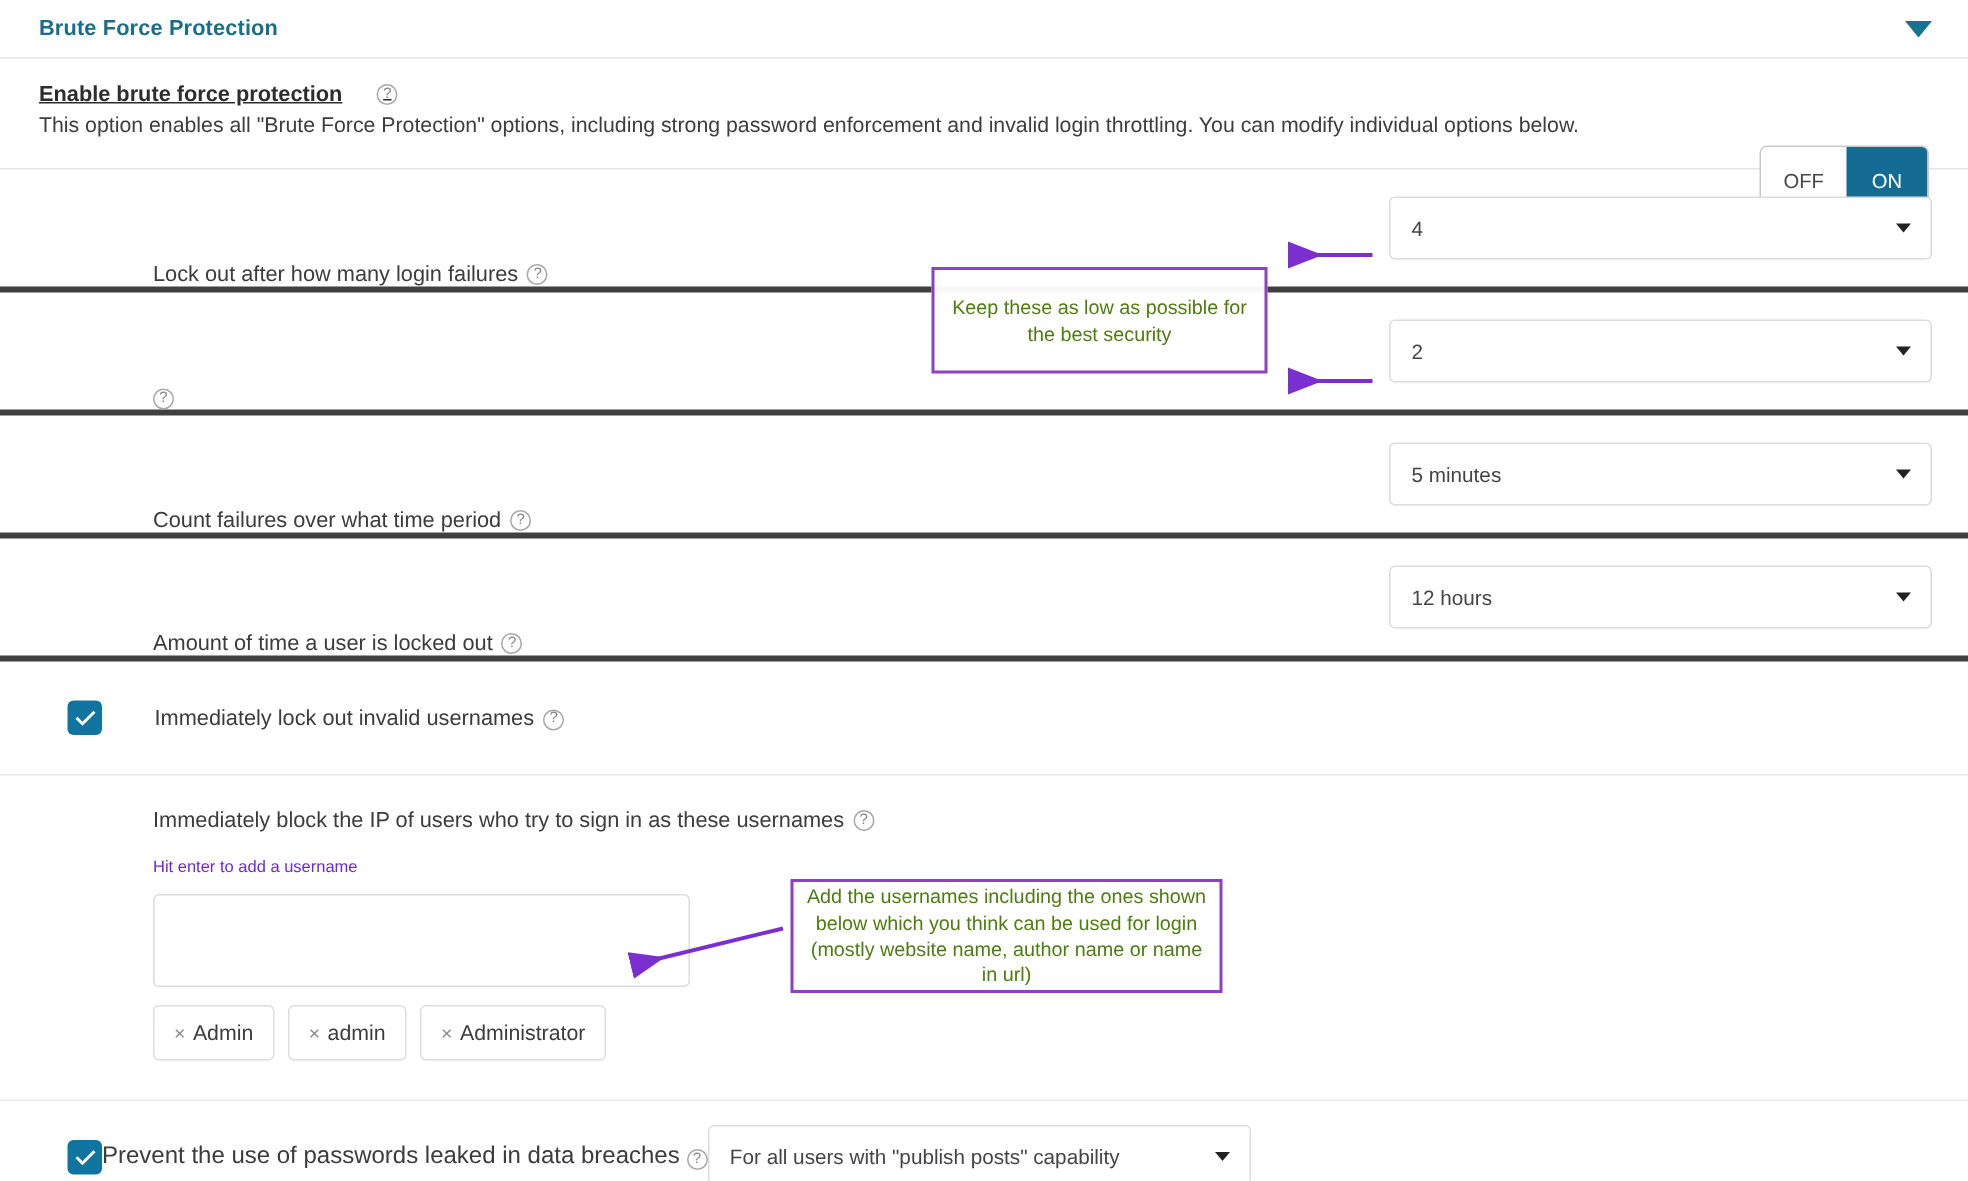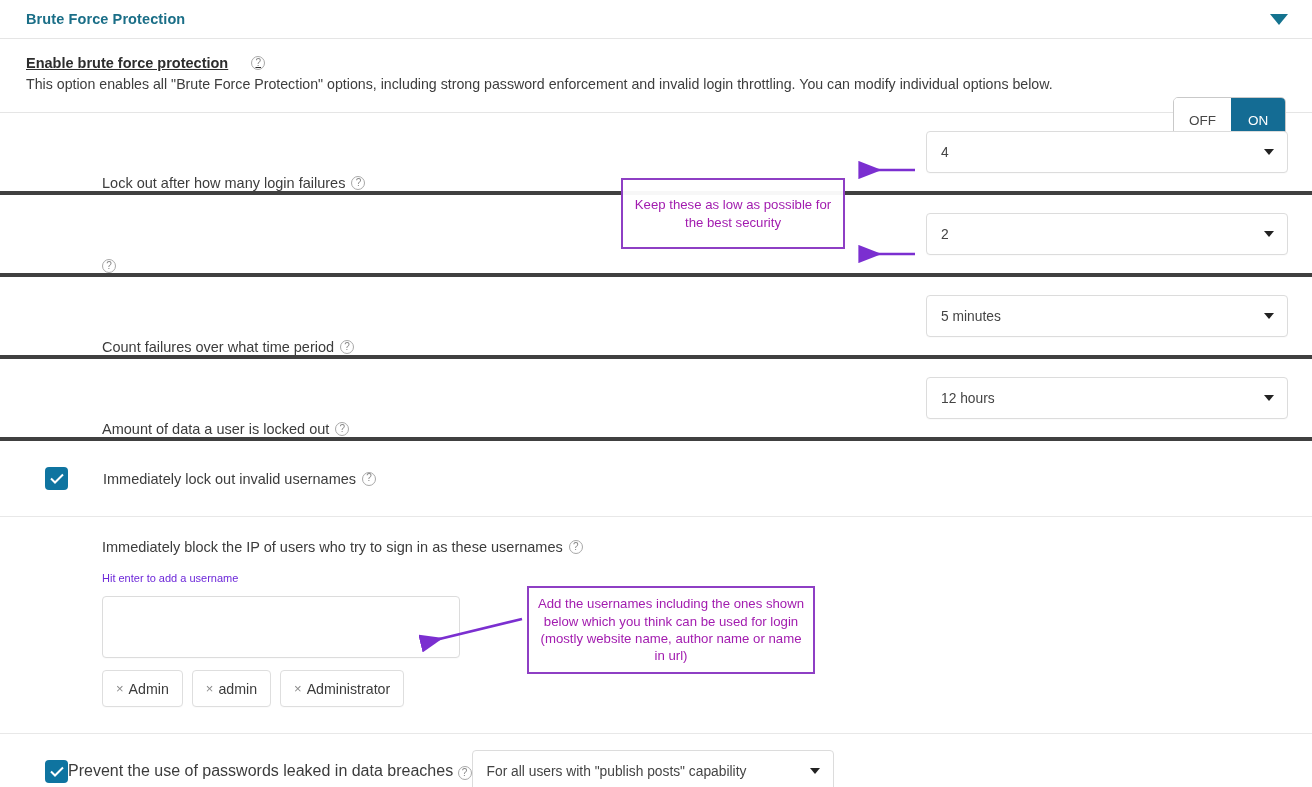--- a/index.html
+++ b/index.html
@@ -180,21 +180,21 @@
     justify-content: center;
     cursor: pointer;
     margin-left: 19px;
     flex: 0 0 auto;
   }
   .checkbox svg { display:block; }
   .cb-row .cb-label {
     font-size: 14.5px;
     color: #3c3c3c;
     display: flex;
-    align-items: center;
+    align-items: flex-end;
     gap: 6px;
     margin-left: 35px;
   }
 
   
   .usernames-block {
     padding: 22px 34px 26px 102px;
     border-bottom: 1px solid #e8e8e8;
     position: relative;
     min-height: 192px;
@@ -259,21 +259,21 @@
   .anno-layer {
     position: absolute;
     inset: 0;
     pointer-events: none;
     z-index: 50;
   }
   .anno-box {
     position: absolute;
     border: 2px solid #8e3fc4;
     background: rgba(255,255,255,0.96);
-    color: #a21caf;
+    color: #4d7c0f;
     font-size: 13.2px;
     line-height: 1.32;
     text-align: center;
     display: flex;
     align-items: center;
     justify-content: center;
     padding: 5px 8px;
   }
   .anno-svg {
     position: absolute;
@@ -349,21 +349,21 @@
   <div class="control">
     <div class="select">
       <span>5 minutes</span>
       <span class="caret"></span>
     </div>
   </div>
 </div>
 
 <div class="row">
   <div class="label">
-    <span>Amount of data a user is locked out</span>
+    <span>Amount of time a user is locked out</span>
     <span class="help-icon">
         <span>?</span>
       </span>
   </div>
   <div class="control">
     <div class="select">
       <span>12 hours</span>
       <span class="caret"></span>
     </div>
   </div>
@@ -437,16 +437,16 @@
     </defs>
     <line x1="915" y1="170" x2="861" y2="170" stroke="#7b2fd0" stroke-width="2.6" marker-end="url(#ah)"></line>
     <line x1="915" y1="254" x2="861" y2="254" stroke="#7b2fd0" stroke-width="2.6" marker-end="url(#ah)"></line>
     <line x1="522" y1="619" x2="423" y2="643" stroke="#7b2fd0" stroke-width="2.6" marker-end="url(#ah)"></line>
   </svg>
 
   <div class="anno-box" style="left:621px; top:178px; width:224px; height:71px;">
     <span>Keep these as low as possible for the best security</span>
   </div>
 
-  <div class="anno-box" style="left:527px; top:586px; width:288px; height:88px;">
+  <div class="anno-box" style="left:527px; top:586px; width:288px; height:76px;">
     <span>Add the usernames including the ones shown below which you think can be used for login (mostly website name, author name or name in url)</span>
   </div>
 </div>
 
 </body></html>

